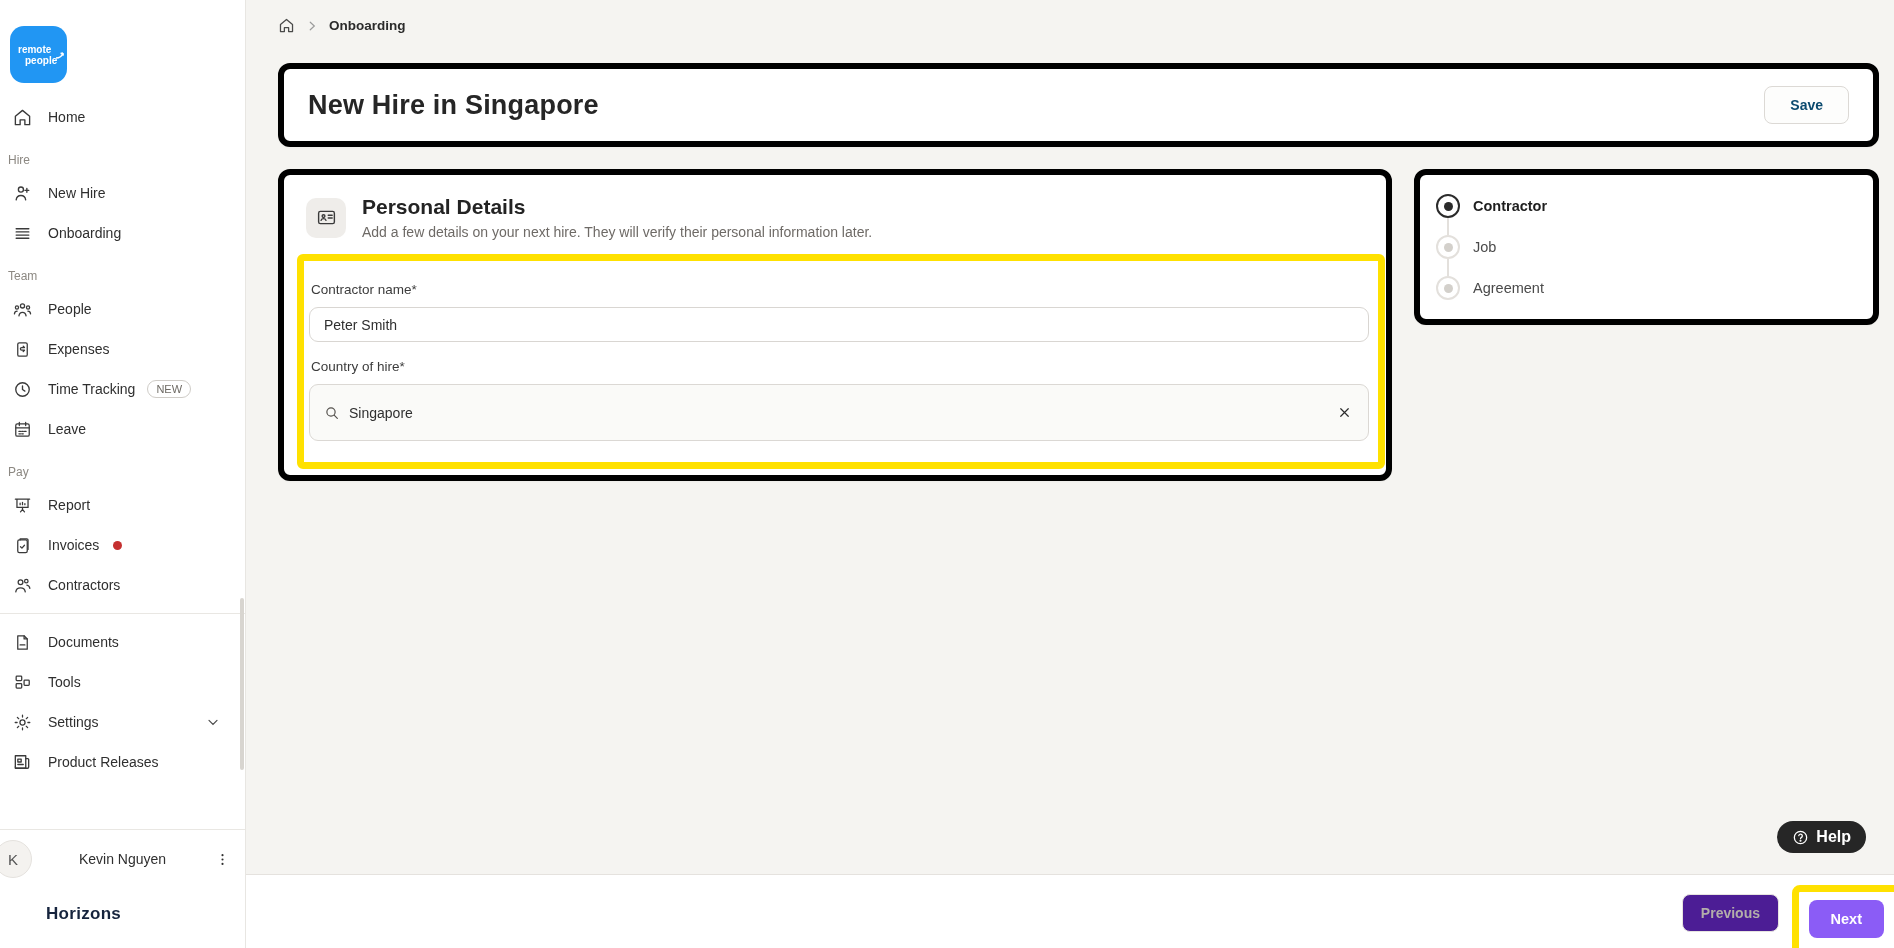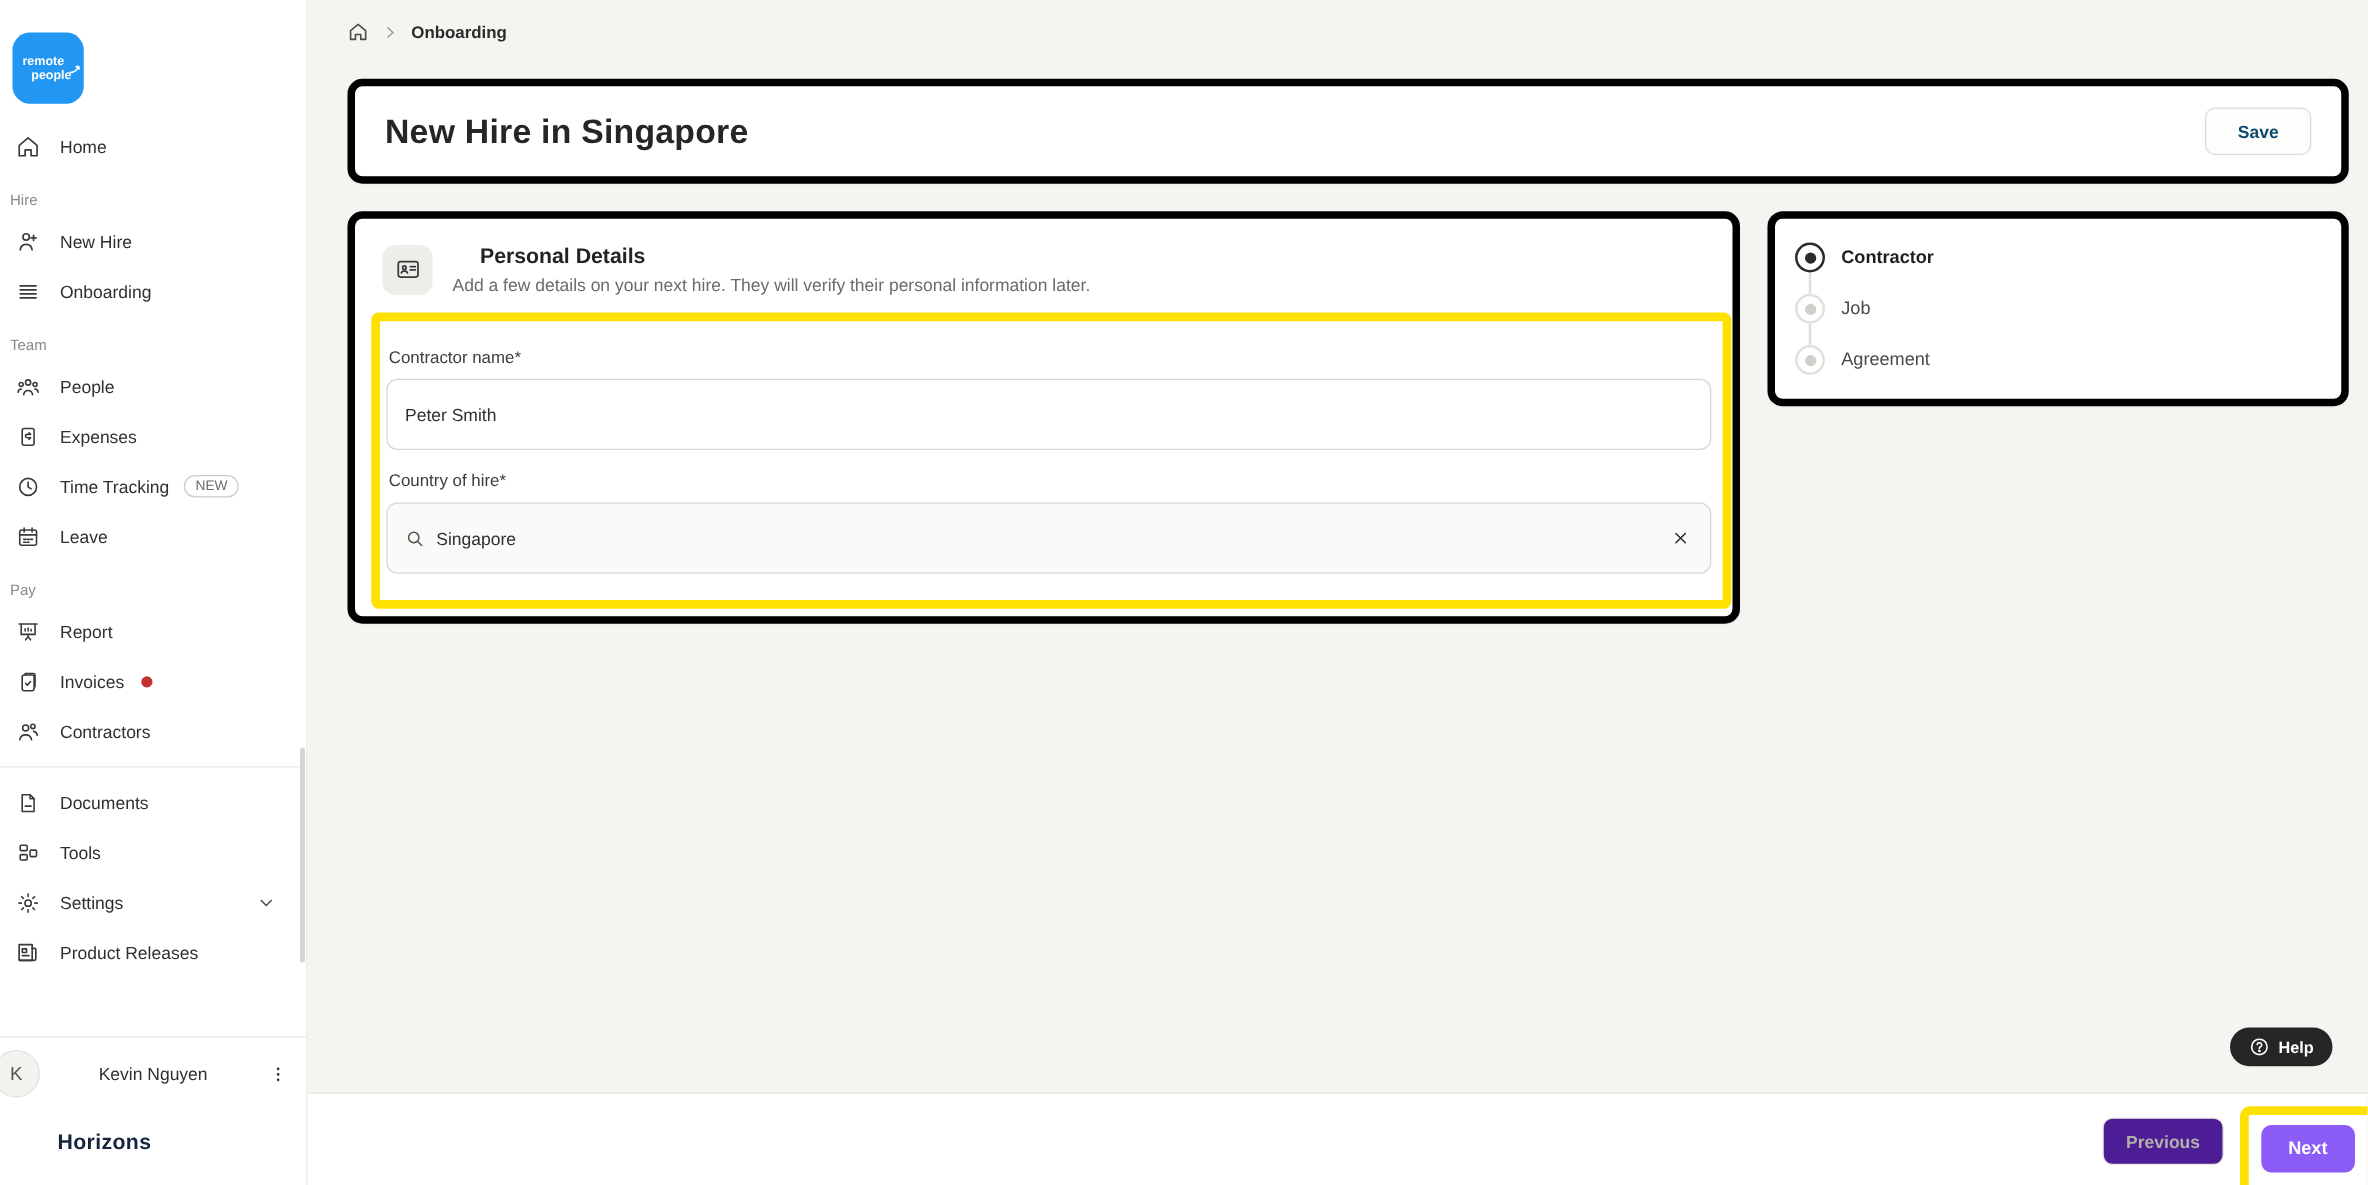--- a/index.html
+++ b/index.html
@@ -47,48 +47,48 @@
 
   .title-card { margin:16px 18px 0 32px; height:84px; display:flex; align-items:center; justify-content:space-between; padding:0 24px; }
   .page-title { font-size:27px; font-weight:700; color:#262626; letter-spacing:.2px; }
   .btn-save { background:#fdfdfc; border:1px solid #dcd9d5; border-radius:8px; padding:10px 25px; font-size:14px; font-weight:600; color:#0c4a6e; cursor:pointer; font-family:inherit; }
 
   .content-row { display:flex; align-items:flex-start; gap:22px; margin:22px 18px 0 32px; }
 
   .details-card { width:1114px; padding-bottom:6px; }
   .details-header { display:flex; align-items:center; gap:16px; padding:20px 22px 14px; }
   .details-icon { width:40px; height:40px; border-radius:10px; background:#efedea; display:flex; align-items:center; justify-content:center; color:#3a3a3a; }
-  .details-title { font-size:17px; font-weight:700; color:#232323; margin-bottom:5px;margin-left:22px; }
+  .details-title { font-size:21px; font-weight:700; color:#232323; margin-bottom:5px; }
   .details-sub { font-size:14px; color:#6e6a66; }
 
   .form-highlight { border:7px solid #ffe100; border-radius:6px; margin:0 1px 0 13px; padding:15px 9px 21px 5px; background:#fff; }
   .field { margin-top:6px; }
   .field + .field { margin-top:17px; }
   .field-label { font-size:13.5px; color:#3c3c3c; padding-left:2px; margin-bottom:10px; }
-  .text-input { width:100%; height:57px; border:1px solid #d9d6d2; border-radius:9px; background:#fff; font-size:14px; color:#2f2f2f; padding:0 14px; font-family:inherit; outline:none; }
+  .text-input { width:100%; height:35px; border:1px solid #d9d6d2; border-radius:9px; background:#fff; font-size:14px; color:#2f2f2f; padding:0 14px; font-family:inherit; outline:none; }
   .search-wrap { position:relative; display:flex; align-items:center; height:57px; border:1px solid #dbd8d4; border-radius:9px; background:#fafaf8; padding:0 14px; }
   .search-wrap .s-icon { color:#55524e; margin-right:9px; }
   .search-input { flex:1; border:none; background:transparent; font-size:14px; color:#2f2f2f; font-family:inherit; outline:none; }
   .clear-btn { background:none; border:none; cursor:pointer; color:#2b2b2b; padding:2px; display:flex; }
 
   .stepper-card { width:465px; padding:19px 16px; }
   .step-row { display:flex; align-items:center; height:24px; }
   .step-circle { width:24px; height:24px; border-radius:50%; display:flex; align-items:center; justify-content:center; }
   .step-circle .dot { width:9px; height:9px; border-radius:50%; }
   .step-active .step-circle { border:2px solid #2b2b2b; }
   .step-active .dot { background:#2b2b2b; }
   .step-inactive .step-circle { border:2px solid #e3e0dc; }
   .step-inactive .dot { background:#d3d0cb; }
   .step-label { margin-left:13px; font-size:14.5px; }
   .step-active .step-label { font-weight:700; color:#1f1f1f; }
   .step-inactive .step-label { font-weight:500; color:#4a4a4a; }
   .step-connector { width:2px; height:17px; background:#e3e0dc; margin-left:11px; }
 
   .help-btn { position:absolute; right:31px; bottom:95px; background:#262626; color:#fff; border:none; border-radius:999px;
-              display:flex; align-items:center; gap:7px; padding:7px 15px; font-size:13px; font-weight:700; cursor:pointer; font-family:inherit; }
+              display:flex; align-items:center; gap:7px; padding:7px 15px; font-size:16px; font-weight:700; cursor:pointer; font-family:inherit; }
 
   .footer-bar { margin-top:auto; height:74px; background:#fff; border-top:1px solid #e5e2de; position:relative; }
   .btn-previous { position:absolute; right:118px; top:19px; background:#4c1d95; border:1px solid #e7e4e0; border-radius:8px;
                   padding:10px 18px; font-size:14px; font-weight:600; color:#b3aeaa; cursor:default; font-family:inherit; }
   .next-highlight { position:absolute; right:-6px; top:10px; border:7px solid #ffe100; border-radius:8px; padding:8px 12px 14px 10px; }
   .btn-next { background:#8b5cf6; color:#fff; border:none; border-radius:8px; padding:11px 22px; font-size:14.5px; font-weight:700; cursor:pointer; font-family:inherit; }
 </style>
 </head>
 <body>
 

